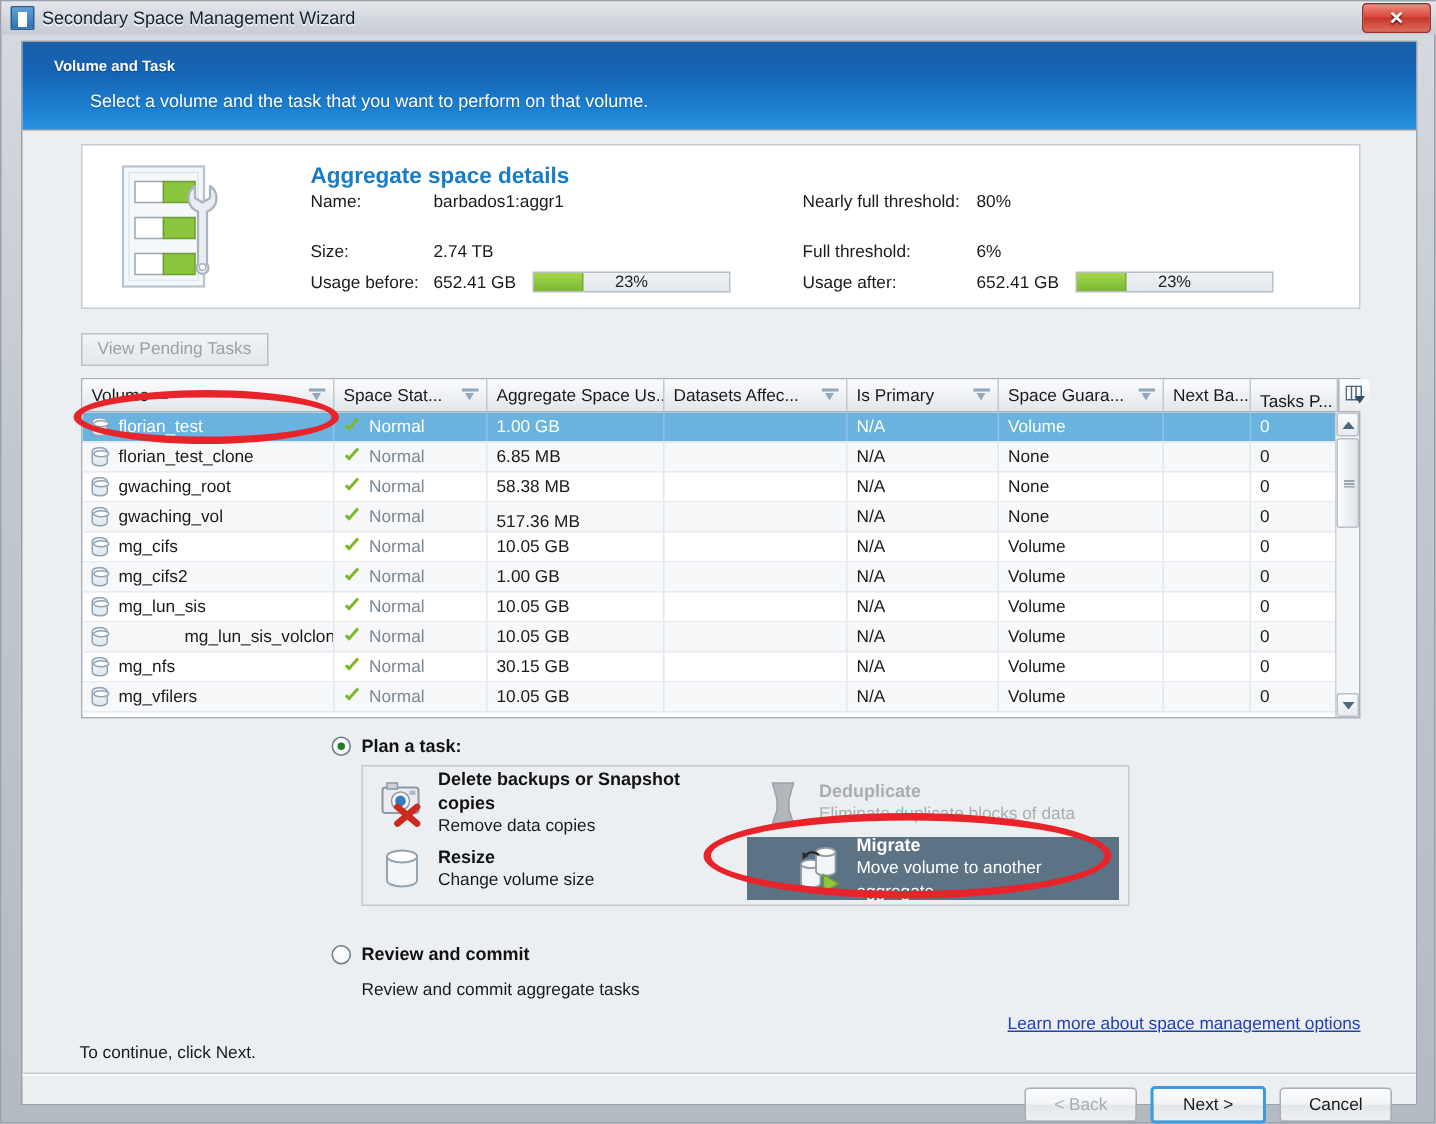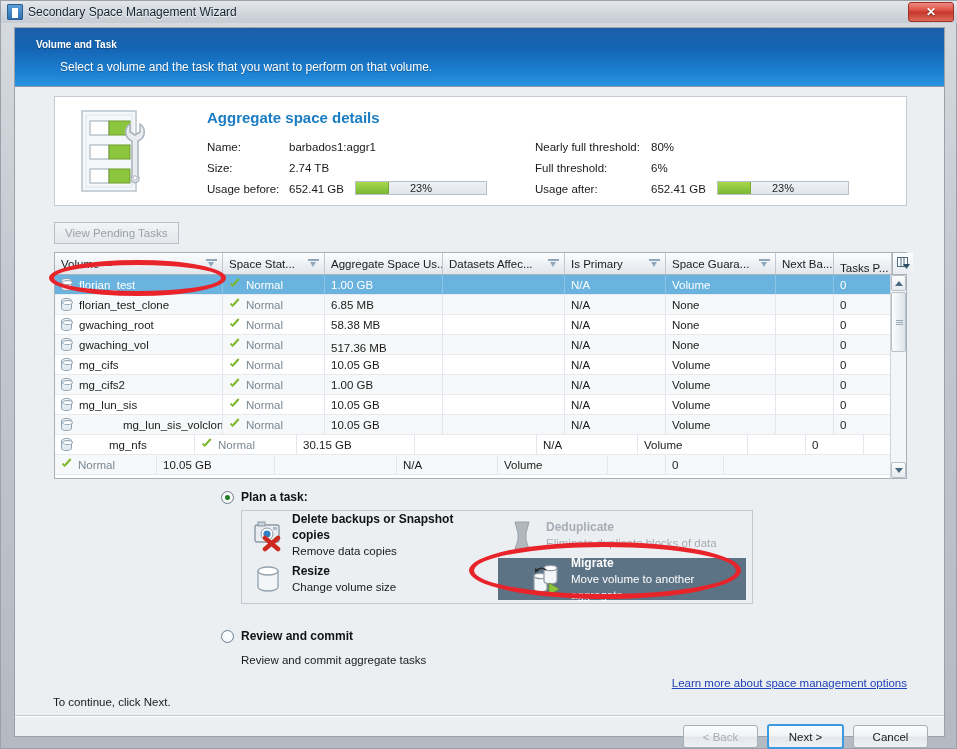--- a/index.html
+++ b/index.html
@@ -97,21 +97,21 @@
   }
   #details-card .card-title {
     position: absolute; left: 152px; top: 12px;
     font-size: 15px; font-weight: bold; color: #1a7cc2;
   }
   .detail-row { position: absolute; font-size: 11.5px; color: #1a1a1a; }
   .dl-left  { left: 152px; }
   .dl-lval  { left: 234px; }
   .dl-right { left: 480px; }
   .dl-rval  { left: 596px; }
-  .r1 { top: 44px; } .r2 { top: 65px; } .r3 { top: 86px; }
+  .r1 { top: 32px; } .r2 { top: 65px; } .r3 { top: 86px; }
 
   .pbar {
     position: absolute;
     width: 132px; height: 14px;
     background: linear-gradient(180deg,#eef1f4 0%,#e2e7ec 100%);
     border: 1px solid #b9bfc6;
   }
   .pbar .fill {
     position: absolute; left: 0; top: 0; bottom: 0;
     background: linear-gradient(180deg,#a9d84a 0%,#8cc63f 55%,#7db832 100%);
@@ -677,21 +677,21 @@
               <span>Volume</span>
             </div>
             <div class="td" style="width: 58px; flex: 0 0 auto;">
               <span></span>
             </div>
             <div class="td" style="width: 58px; flex: 0 0 auto;">
               <span>0</span>
             </div>
           </div>
           <div class="trow">
-            <div class="td" style="width: 140px; flex: 0 0 auto; gap: 30px;">
+            <div class="td" style="width: 168px; flex: 0 0 auto;">
               <span class="vol-ico"></span>
               <span>mg_nfs</span>
             </div>
             <div class="td" style="width: 102px; flex: 0 0 auto;">
               <span class="chk"></span>
               <span class="status-text">Normal</span>
             </div>
             <div class="td" style="width: 118px; flex: 0 0 auto;">
               <span>30.15 GB</span>
             </div>
@@ -705,20 +705,24 @@
               <span>Volume</span>
             </div>
             <div class="td" style="width: 58px; flex: 0 0 auto;">
               <span></span>
             </div>
             <div class="td" style="width: 58px; flex: 0 0 auto;">
               <span>0</span>
             </div>
           </div>
           <div class="trow alt">
+            <div class="td" style="width: 168px; flex: 0 0 auto;">
+              <span class="vol-ico"></span>
+              <span>mg_vfilers</span>
+            </div>
             <div class="td" style="width: 102px; flex: 0 0 auto;">
               <span class="chk"></span>
               <span class="status-text">Normal</span>
             </div>
             <div class="td" style="width: 118px; flex: 0 0 auto;">
               <span>10.05 GB</span>
             </div>
             <div class="td" style="width: 122px; flex: 0 0 auto;">
               <span></span>
             </div>

